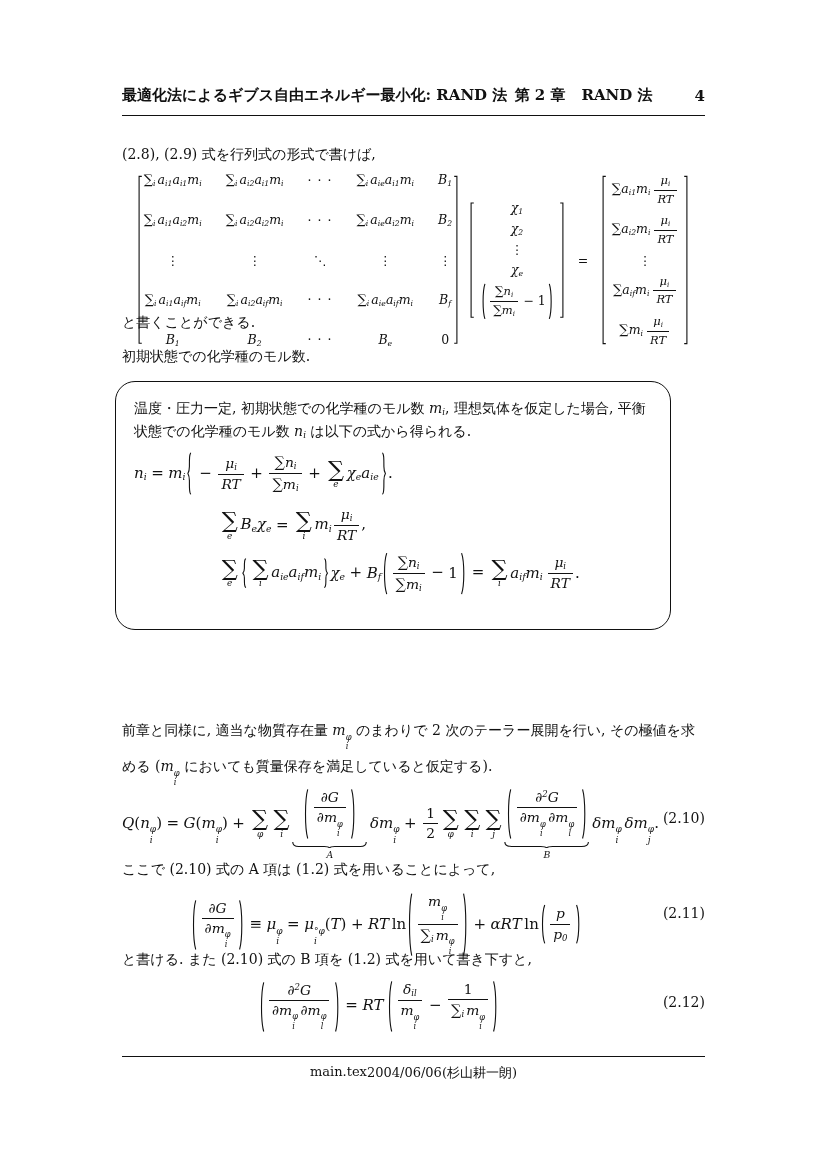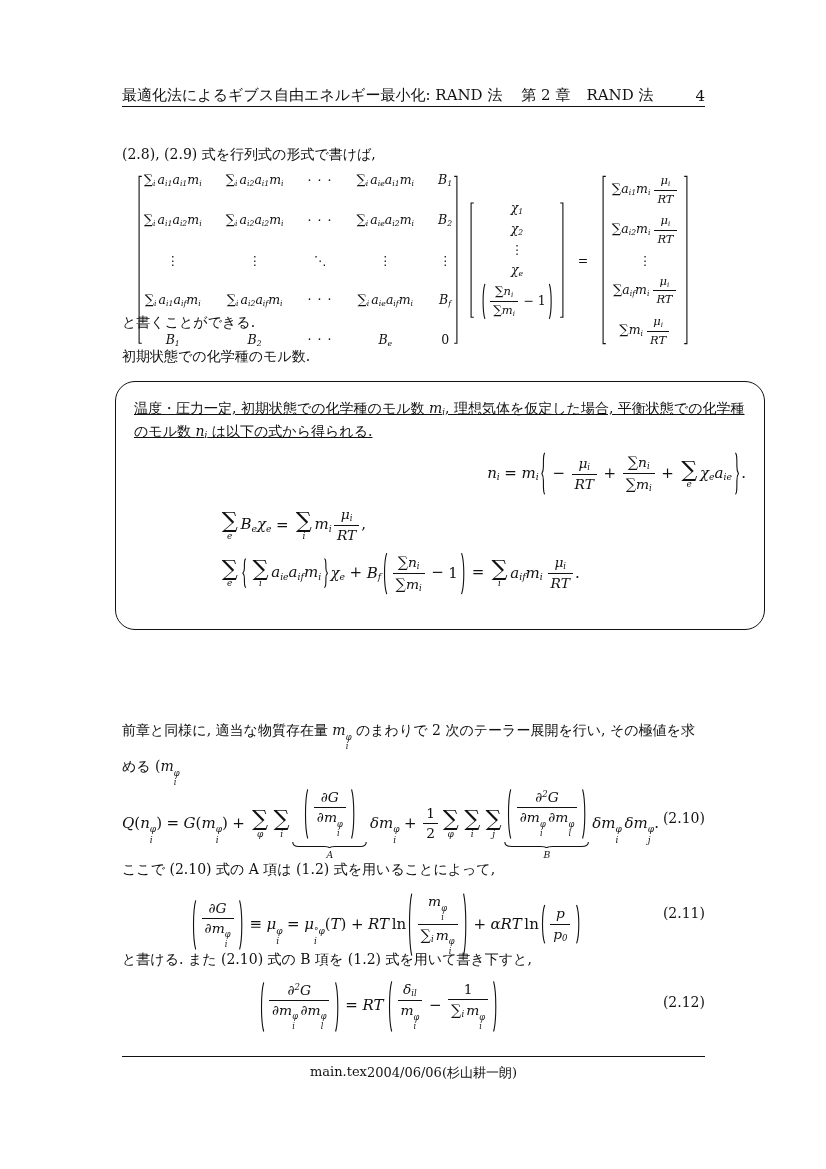--- a/index.html
+++ b/index.html
@@ -2,21 +2,21 @@
 <html><head>
 <meta charset="utf-8">
 <style>
   html,body{margin:0;padding:0;}
   body{width:826px;height:1169px;background:#ffffff;color:#111;
        font-family:"DejaVu Serif","Liberation Serif",serif;position:relative;overflow:hidden;}
   .page{position:absolute;inset:0;}
 
   
   .header{position:absolute;left:122px;top:86px;width:583px;display:flex;align-items:flex-end;
-          font-weight:normal;font-size:15px;padding-bottom:1px;border-bottom:1.6px solid #111;}
+          font-weight:bold;font-size:15px;padding-bottom:10px;border-bottom:1.6px solid #111;}
   .h-left{flex:1;}
   .h-ch{margin-right:16px;}
   .h-ct{margin-right:42px;}
   .footer{position:absolute;left:122px;top:1056px;width:583px;border-top:1.2px solid #111;
           padding-top:7px;display:flex;justify-content:center;font-size:13px;}
 
   
   .para{position:absolute;left:122px;width:583px;font-size:14px;line-height:1.68;}
   .sec-head{position:absolute;left:122px;top:662px;font-size:20px;font-weight:bold;display:flex;gap:28px;}
 
@@ -57,23 +57,23 @@
   .mdots{letter-spacing:1px;}
 
   
   .mmat{display:grid;column-gap:16px;row-gap:6px;justify-items:center;align-items:center;gap:24px;}
   .mvec{display:grid;row-gap:5px;justify-items:center;align-items:center;padding:0 4px;}
   .mcell{display:inline-block;white-space:nowrap;}
   .brak{display:inline-flex;align-items:center;}
   .brak > svg.delim{width:6px;}
 
   
-  .stmt-box{position:absolute;left:115px;top:381px;width:650px;height:249px;box-sizing:border-box;
-            border:1.3px solid #111;border-radius:20px;padding:13px 18px;font-size:14px;line-height:1.65;text-decoration:underline;}
-  .boxeq{text-align:right;margin-top:9px;font-size:15px;}
+  .stmt-box{position:absolute;left:115px;top:381px;width:556px;height:249px;box-sizing:border-box;
+            border:1.3px solid #111;border-radius:20px;padding:13px 18px;font-size:14px;line-height:1.65;}
+  .boxeq{text-align:left;margin-top:9px;font-size:15px;}
   .boxeq-left{text-align:left;padding-left:85px;margin-top:10px;font-size:15px;}
   .box-text{margin-top:2px;}
 </style>
 </head>
 <body>
 
 <div class="page">
 
   <div class="header">
     <span class="h-left">最適化法によるギブス自由エネルギー最小化: RAND 法</span>
@@ -243,21 +243,21 @@
           </span><span class="mr">.</span></span></div>
   </div>
 
 
   <div class="para" style="top:716px;line-height:2.1;"><span class="mj">前章と同様に, 適当な物質存在量 </span><span class="mi">m</span><span class="mss">
         <span class="msups">φ</span>
         <span class="msubs">i</span>
       </span><span class="mj"> のまわりで 2 次のテーラー展開を行い, その極値を求める (</span><span class="mi">m</span><span class="mss">
         <span class="msups">φ</span>
         <span class="msubs">i</span>
-      </span></div>
+      </span><span class="mj"> においても質量保存を満足していると仮定する).</span></div>
 
   <div class="eqblock" style="top:780px;height:76px;">
     <span class="eqmath" style="padding-right:55px;position:relative;top:8px;"><span class="mi">Q</span><span class="mr">(</span><span class="mi">n</span><span class="mss">
           <span class="msups">φ</span>
           <span class="msubs">i</span>
         </span><span class="mr">)</span><span class="mo">=</span><span class="mi">G</span><span class="mr">(</span><span class="mi">m</span><span class="mss">
           <span class="msups">φ</span>
           <span class="msubs">i</span>
         </span><span class="mr">)</span><span class="mo">+</span><span class="mbigsum">
           <span class="mbigsig">∑</span>

